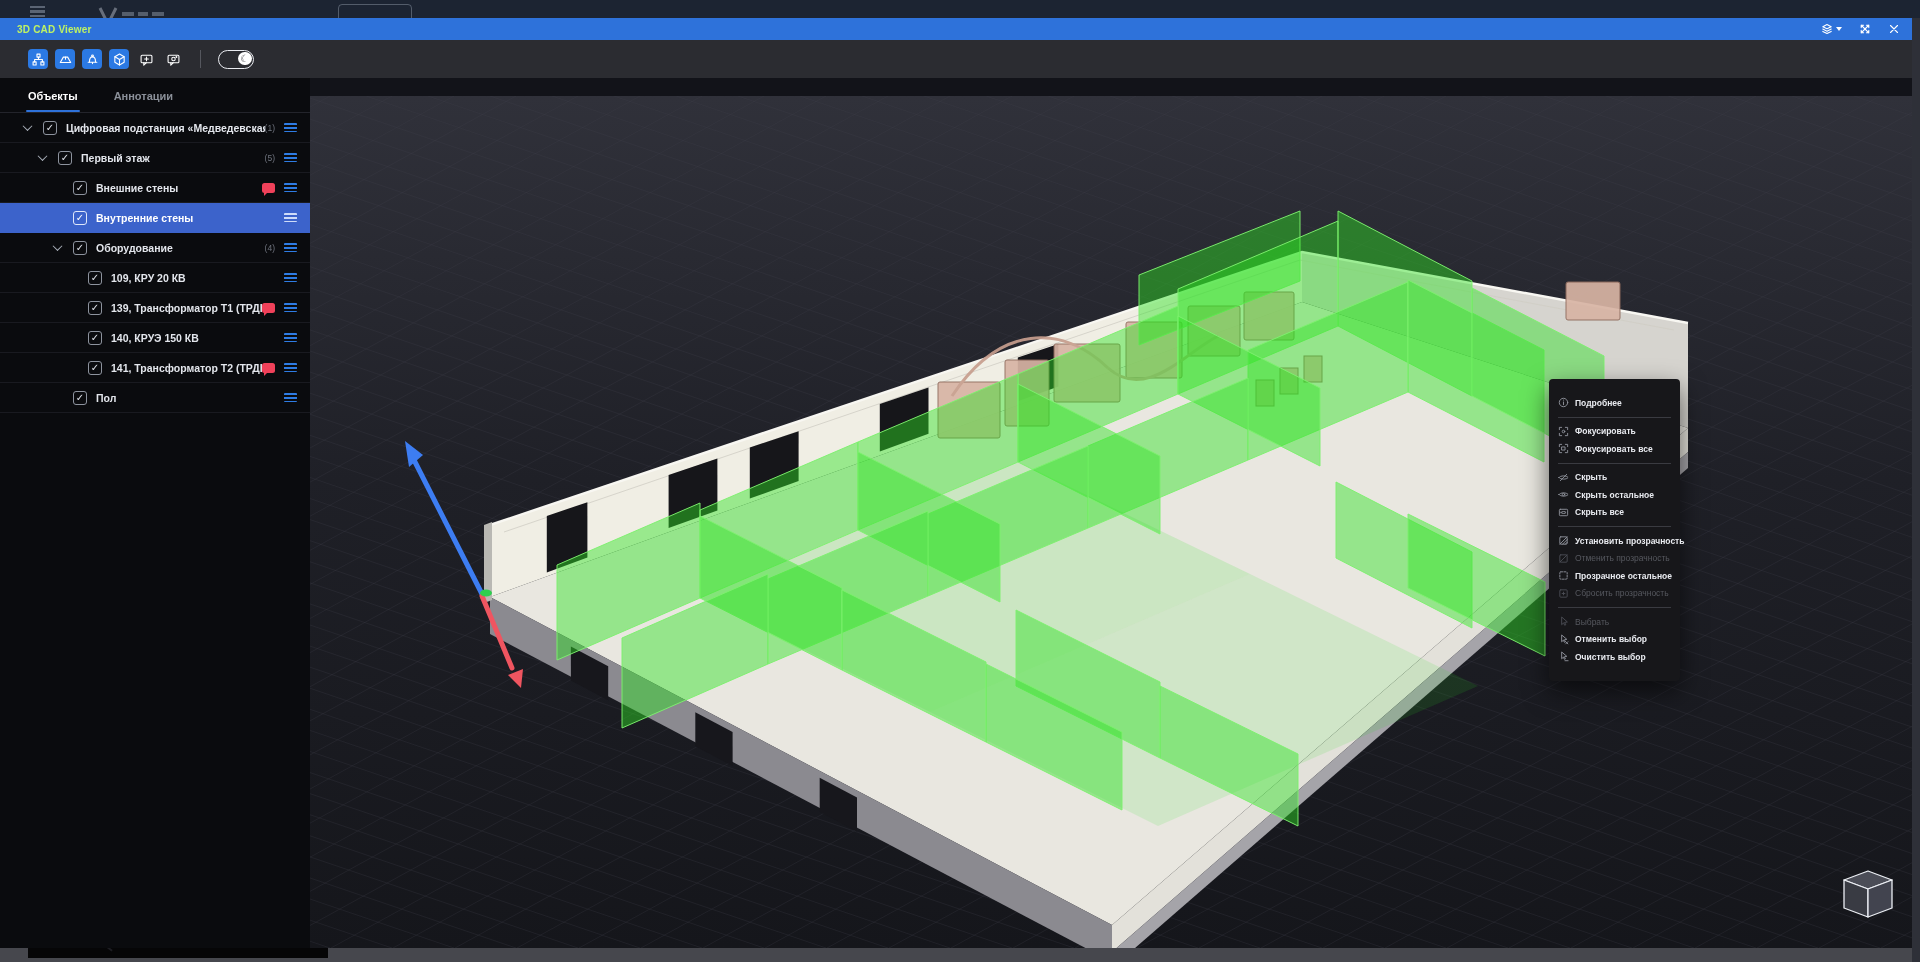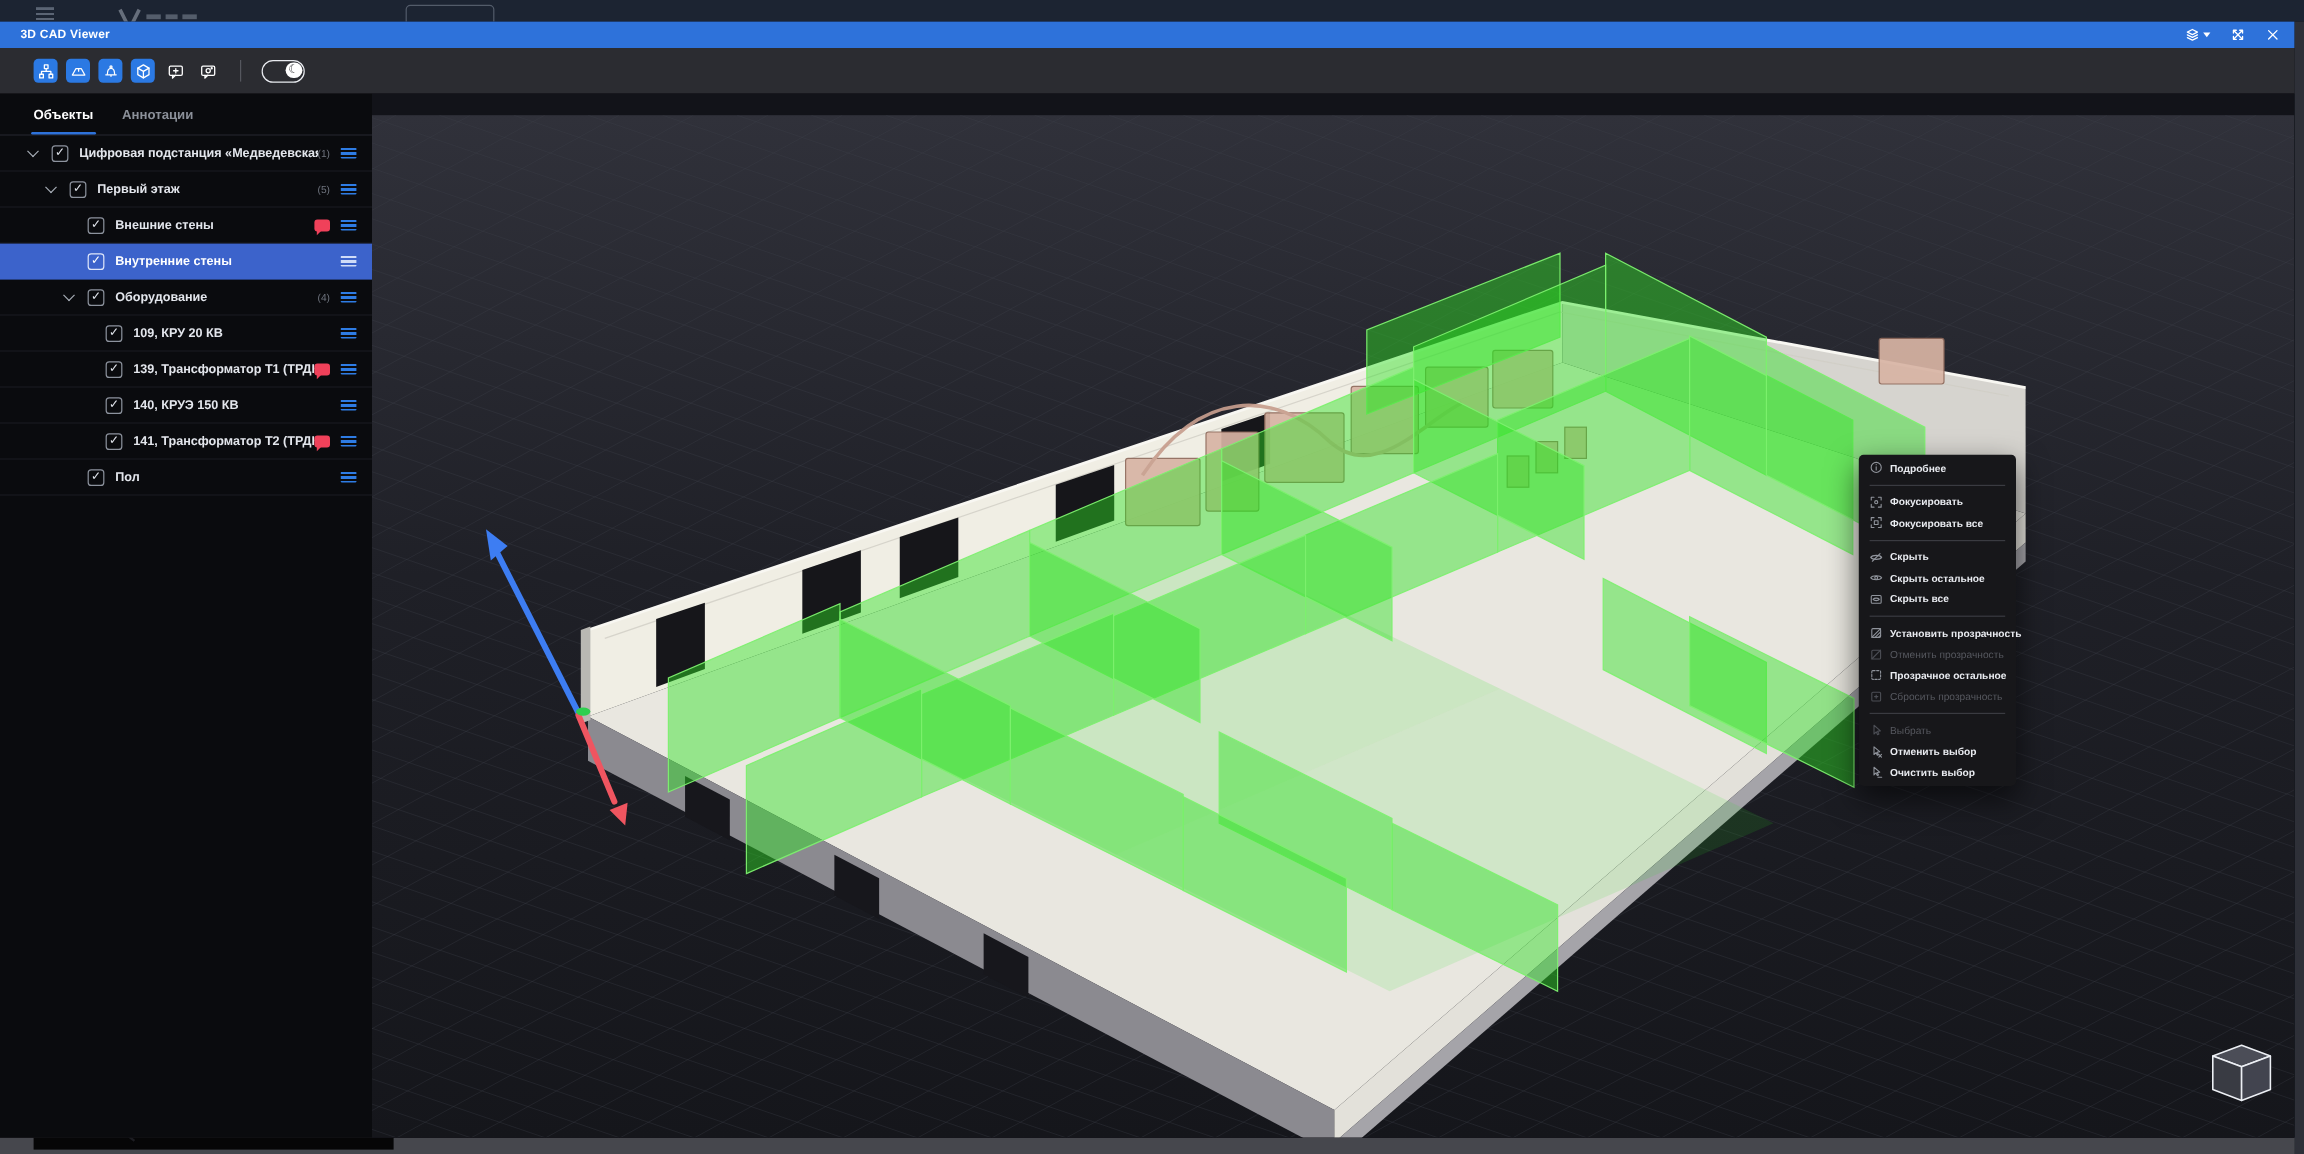--- a/index.html
+++ b/index.html
@@ -8,39 +8,39 @@
 
 #bg-top{left:0;top:0;width:1920px;height:18px;background:#1c2432;overflow:hidden}
 .hamb{left:30px;top:6px;width:15px;height:11px;background:repeating-linear-gradient(to bottom,#8e99aa 0 2px,transparent 2px 4.5px);opacity:.55}
 .bg-logo{left:98px;top:4px;opacity:.45}
 .bg-tab{left:338px;top:4px;width:74px;height:24px;border:1.5px solid #8a93a1;border-radius:4px;opacity:.5;color:#ccd3dd;font-size:9px;font-weight:bold;display:flex;align-items:flex-start;justify-content:center;padding-top:17px}
 #bg-bottom{left:0;top:948px;width:1920px;height:14px;background:#46474d}
 .bg-blackbox{left:28px;top:948px;width:300px;height:10px;background:#060607}
 .bg-cursor{left:104px;top:947px;width:9px;height:2px;background:#1d1d22;transform:rotate(38deg)}
 #bg-scroll{left:1912px;top:18px;width:8px;height:944px;background:#2e3038}
 
-#titlebar{left:0;top:18px;width:1912px;height:22px;background:#2e72da;display:flex;align-items:center;padding:0 12px 0 17px;color:#ffffff}
+#titlebar{left:0;top:18px;width:1912px;height:22px;background:#2e72da;display:flex;align-items:center;padding:0 12px 0 17px;color:#bef264}
 #titlebar .t{font-size:10px;font-weight:bold;letter-spacing:.2px}
 .tb-icons{margin-left:auto;display:flex;align-items:center;gap:17px}
 .tb-icons svg{width:12px;height:12px;display:block}
 .tb-icons svg *{stroke:#fff;fill:none;stroke-width:1.1;stroke-linecap:round;stroke-linejoin:round}
 .caret{width:0;height:0;border-left:3.5px solid transparent;border-right:3.5px solid transparent;border-top:4px solid #fff;margin-left:3px}
 .ico-wrap{display:flex;align-items:center}
 
 #toolbar{left:0;top:40px;width:1912px;height:38px;background:#2b2c31;display:flex;align-items:center;padding-left:28px;gap:7px}
 .tbtn{width:20px;height:20px;border:none;border-radius:4px;background:transparent;display:flex;align-items:center;justify-content:center;cursor:pointer}
 .tbtn.active{background:#2b79e3}
 .tbtn svg{width:13px;height:13px;display:block}
 .tbtn svg *{stroke:#fff;fill:none;stroke-width:1;stroke-linecap:round;stroke-linejoin:round}
 .tsep{width:1px;height:18px;background:#55575e;margin:0 10px}
 .toggle{width:36px;height:19px;border:1.5px solid #e9ebf0;border-radius:10px;position:relative;background:transparent}
 .knob{position:absolute;right:1.5px;top:1px;width:13.5px;height:13.5px;border-radius:50%;background:#fff;color:#2b2c31;font-size:10px;line-height:13px;text-align:center}
 
 #sidebar{left:0;top:78px;width:310px;height:870px;background:#0a0b0e;color:#dfe2e8}
-.tabs{height:35px;display:flex;align-items:flex-end;gap:24px;padding-left:28px;border-bottom:1px solid #23242b}
+.tabs{height:35px;display:flex;align-items:flex-end;gap:36px;padding-left:28px;border-bottom:1px solid #23242b}
 .tab{font-size:11px;font-weight:bold;color:#8b9099;padding-bottom:10px;position:relative;cursor:pointer}
 .tab.active{color:#fff}
 .tab.active::after{content:"";position:absolute;left:-2px;right:-2px;bottom:0;height:2.5px;background:#2e72da;border-radius:1px}
 .search{height:34px;border-bottom:1px solid #1e1f26;display:flex;align-items:center;padding:0 20px 0 28px}
 .search .ph{font-size:10.5px;color:#878c96;flex:1}
 .search svg{width:12px;height:12px}
 .search svg *{stroke:#9aa0ab;fill:none;stroke-width:1.2;stroke-linecap:round}
 .trow{height:30px;display:flex;align-items:center;border-bottom:1px solid #191a20;padding-right:13px}
 .trow.selected{background:#3c63cb;border-bottom-color:rgba(0,0,0,0)}
 .chev{width:7px;height:7px;border-right:1.5px solid #aab0ba;border-bottom:1.5px solid #aab0ba;transform:rotate(45deg) translate(-1px,-1px);margin-right:12px;flex:none}
@@ -52,21 +52,21 @@
 .flex1{flex:1}
 .count{font-size:8.5px;color:#6f747e;margin-right:9px;flex:none}
 .cbadge{width:13px;height:10px;background:#f0415a;border-radius:2.5px;position:relative;margin-right:9px;flex:none}
 .cbadge::after{content:"";position:absolute;left:2px;bottom:-3px;border-top:4px solid #f0415a;border-right:4px solid transparent}
 .bars{width:13px;height:9.5px;background:repeating-linear-gradient(to bottom,#2e7ce4 0 2.2px,transparent 2.2px 3.9px);border-radius:1px;flex:none}
 .trow.selected .bars{background:repeating-linear-gradient(to bottom,#cfdcf8 0 2.2px,transparent 2.2px 3.9px)}
 
 #viewport{left:310px;top:78px;width:1602px;height:870px;background:#121319}
 #scene{position:absolute;left:0;top:0;width:100%;height:100%}
 
-#ctx{left:1239px;top:301px;width:131px;background:#17171a;border-radius:4px;padding:2px 0;box-shadow:0 10px 26px rgba(0,0,0,.6)}
+#ctx{left:1239px;top:301px;width:131px;background:#17171a;border-radius:4px;padding:15px 0;box-shadow:0 10px 26px rgba(0,0,0,.6)}
 .mitem{height:17.5px;display:flex;align-items:center;gap:6px;padding:0 9px;font-size:8.5px;font-weight:bold;color:#e9ebf0;white-space:nowrap;cursor:pointer}
 .mitem.dis{color:#56585f;font-weight:normal;cursor:default}
 .micon{width:11px;height:11px;color:#90949c;flex:none}
 .mitem.dis .micon{color:#4c4e55}
 .micon svg{width:11px;height:11px;display:block}
 .micon svg *{stroke:currentColor;fill:none;stroke-width:1;stroke-linecap:round;stroke-linejoin:round}
 .mdiv{height:1px;background:#3a3b41;margin:5px 9px}
 </style>
 </head>
 <body>

